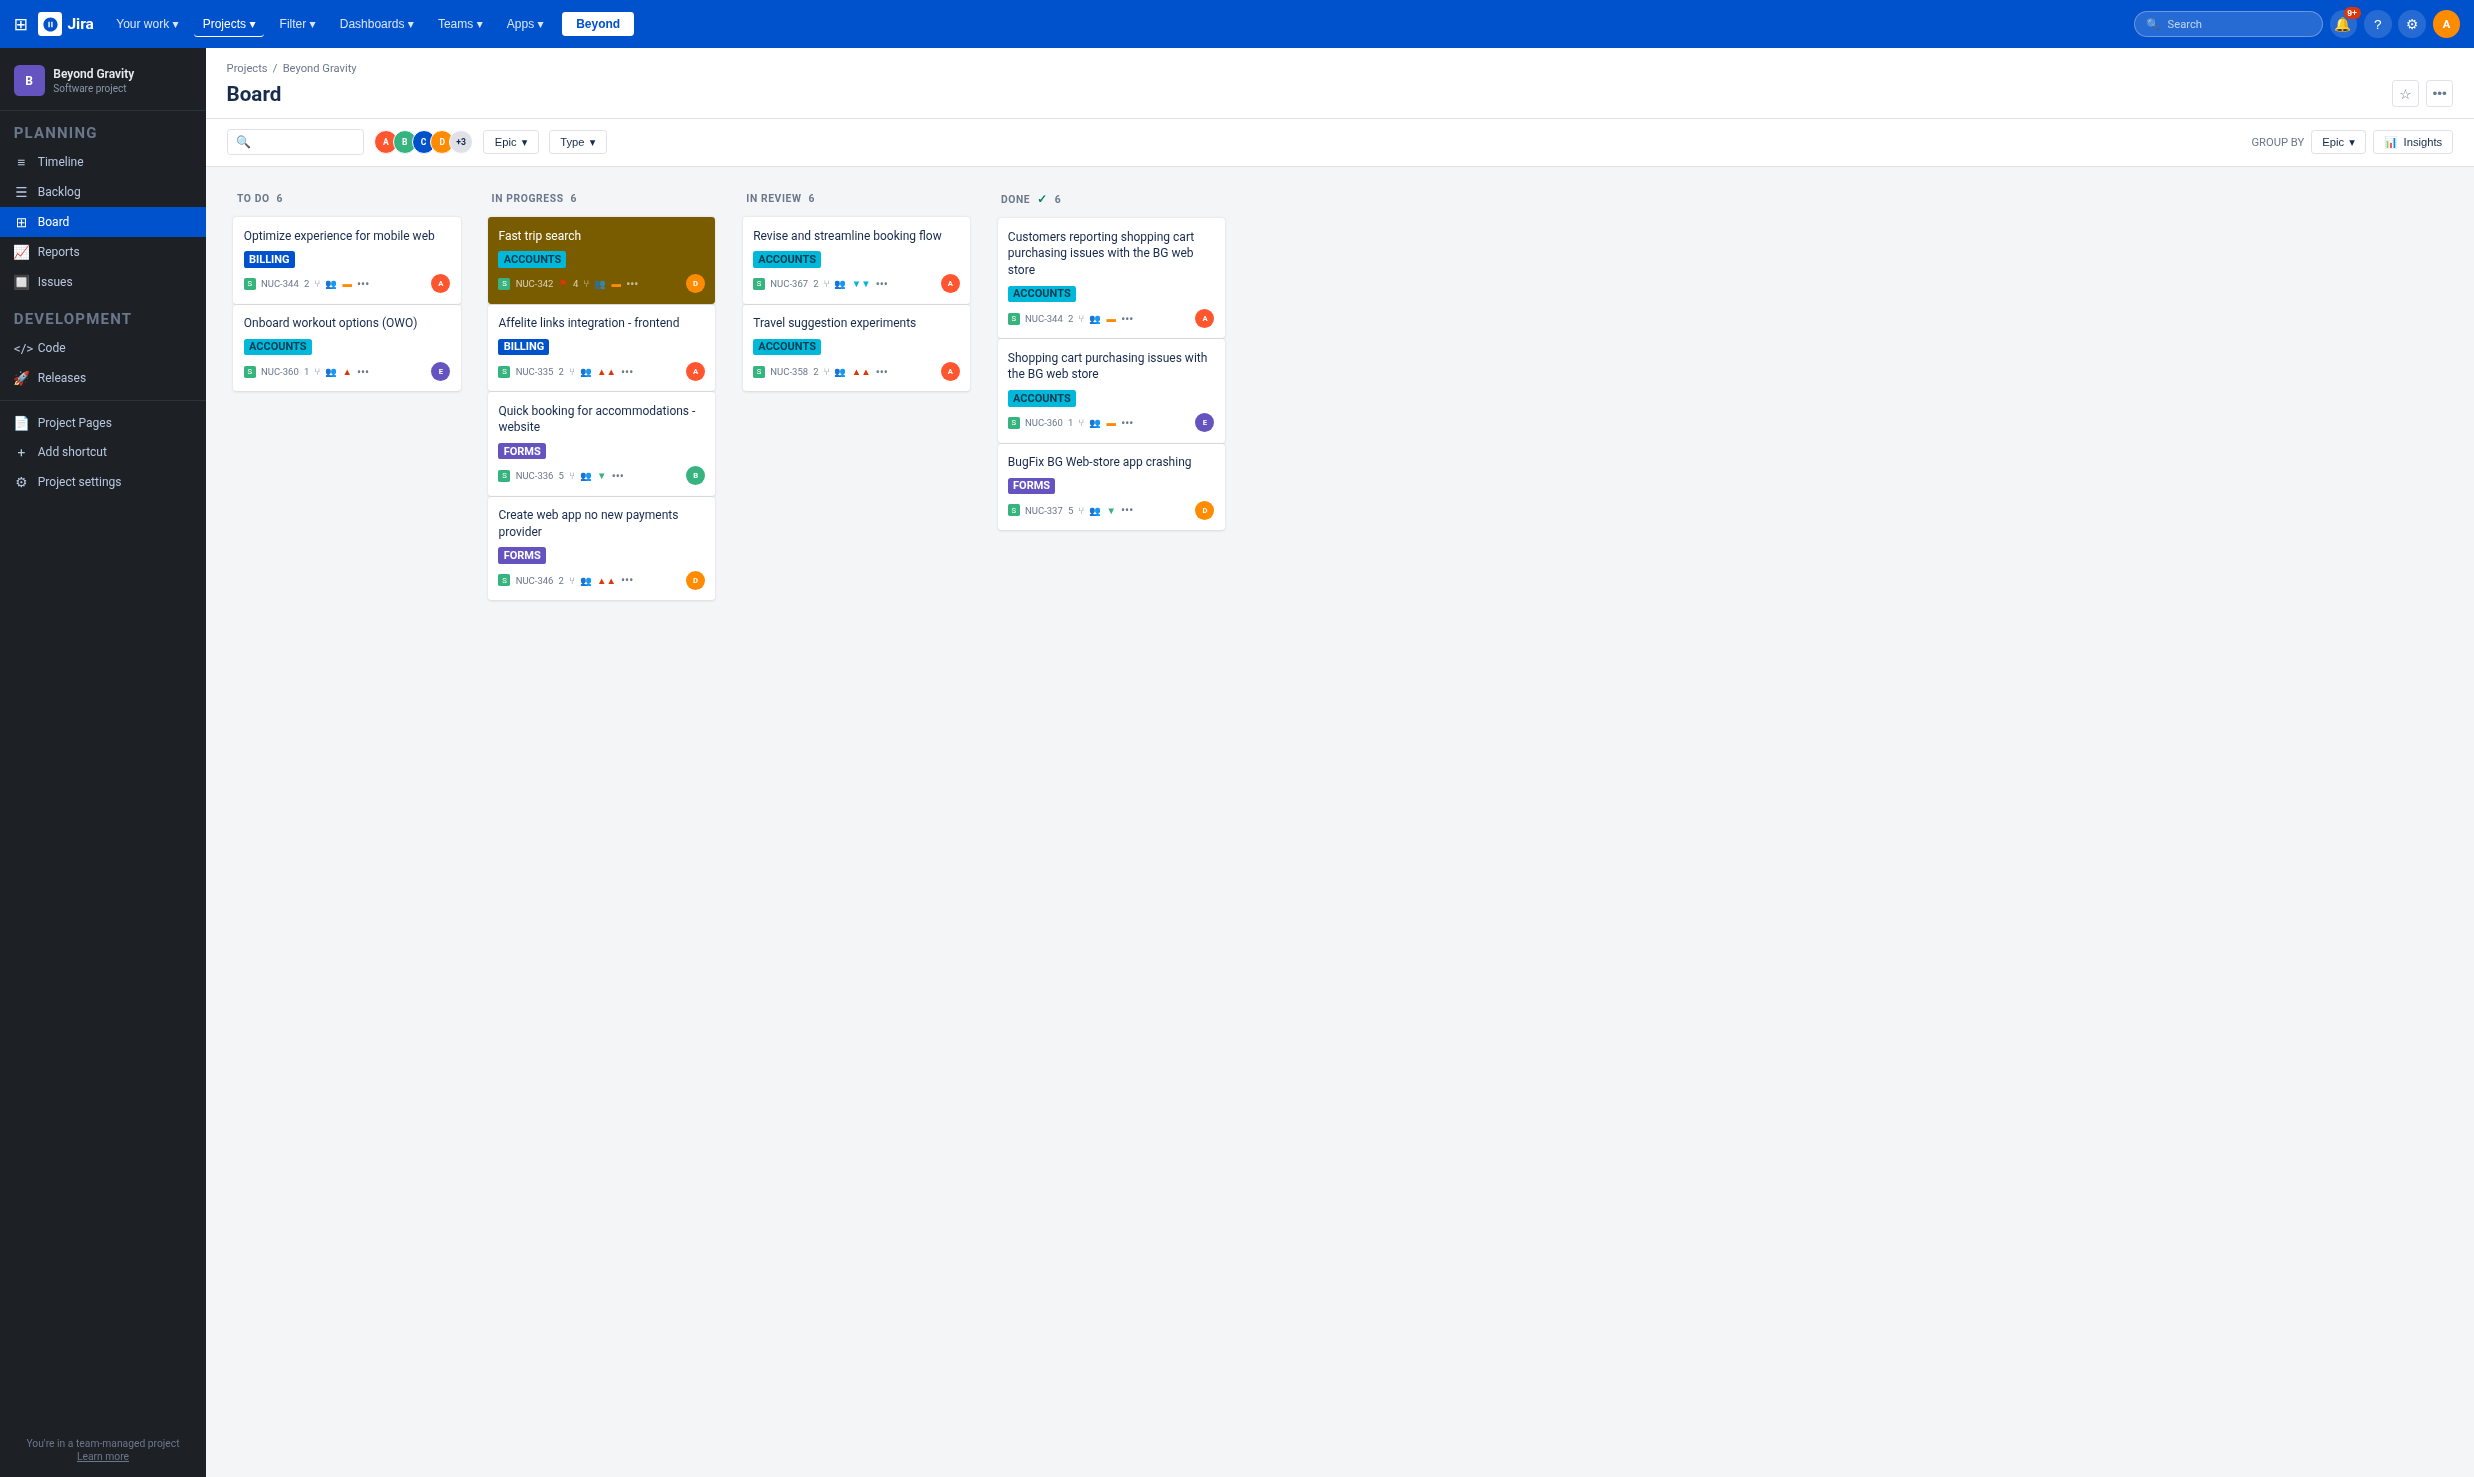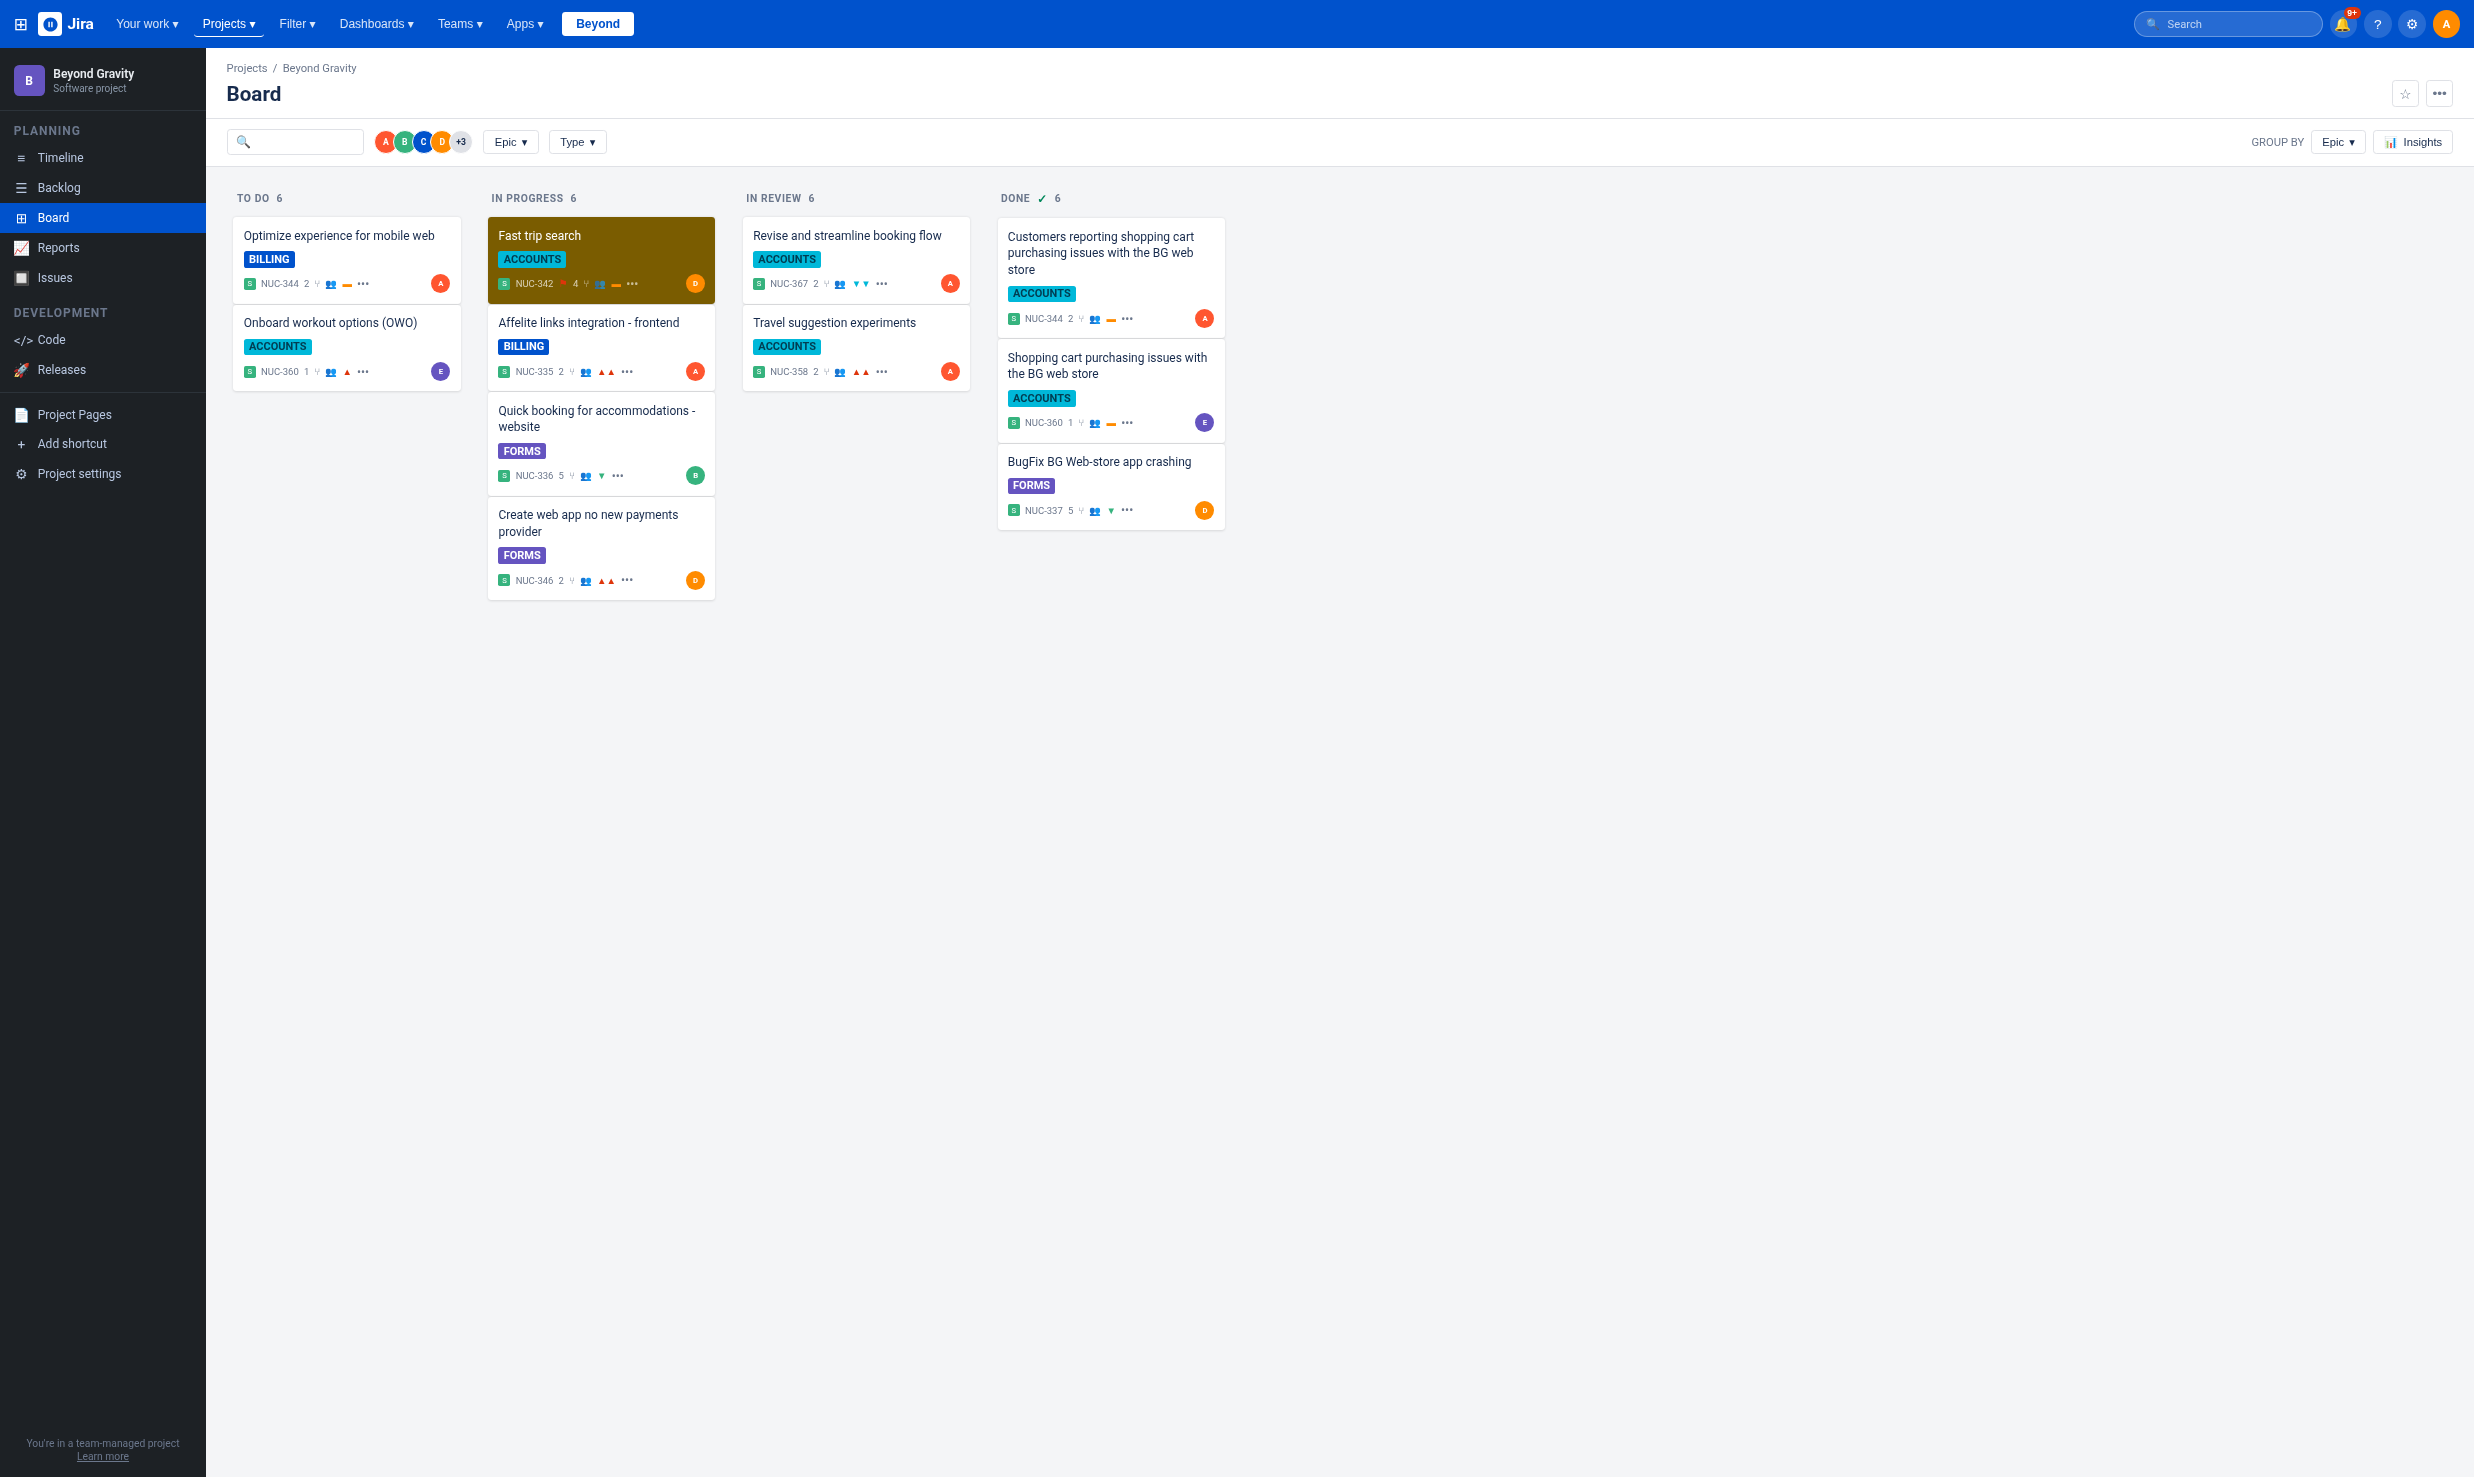--- a/index.html
+++ b/index.html
@@ -98,21 +98,21 @@
       width: 31px; height: 31px;
       background: #6554c0;
       border-radius: 5.2px;
       display: flex; align-items: center; justify-content: center;
       color: white; font-size: 12px; font-weight: 700;
     }
     .project-name { font-size: 12px; font-weight: 600; color: #e8ecf0; line-height: 1.3; }
     .project-sub { font-size: 10px; color: #8896a7; }
 
     .sidebar-section-label {
-      font-size: 12px; font-weight: 700; letter-spacing: 0.08em;
+      font-size: 15px; font-weight: 700; letter-spacing: 0.08em;
       color: #6b778c; padding: 13.7px 13.7px 5.2px;
       text-transform: uppercase;
     }
     .sidebar-item {
       display: flex; align-items: center; gap: 8.6px;
       padding: 6.9px 13.7px;
       cursor: pointer;
       border-radius: 0;
       color: #b8c7e0;
       font-size: 12px;
@@ -238,21 +238,21 @@
       display: flex;
       flex-direction: column;
     }
     .column-header {
       padding: 8.6px 10.3px;
       font-size: 10.3px;
       font-weight: 700;
       color: #6b778c;
       letter-spacing: 0.06em;
       text-transform: uppercase;
-      display: flex; gap: 6.9px;
+      display: flex; align-items: center; gap: 6.9px;
     }
     .column-count { color: #6b778c; font-weight: 700; }
     .done-check { color: #00875a; font-size: 12px; }
     .column-cards { display: flex; flex-direction: column; gap: 1px; padding: 3.4px 6.9px 6.9px; flex: 1; }
 
     
     .card {
       background: white;
       border-radius: 3.4px;
       padding: 10.3px;

